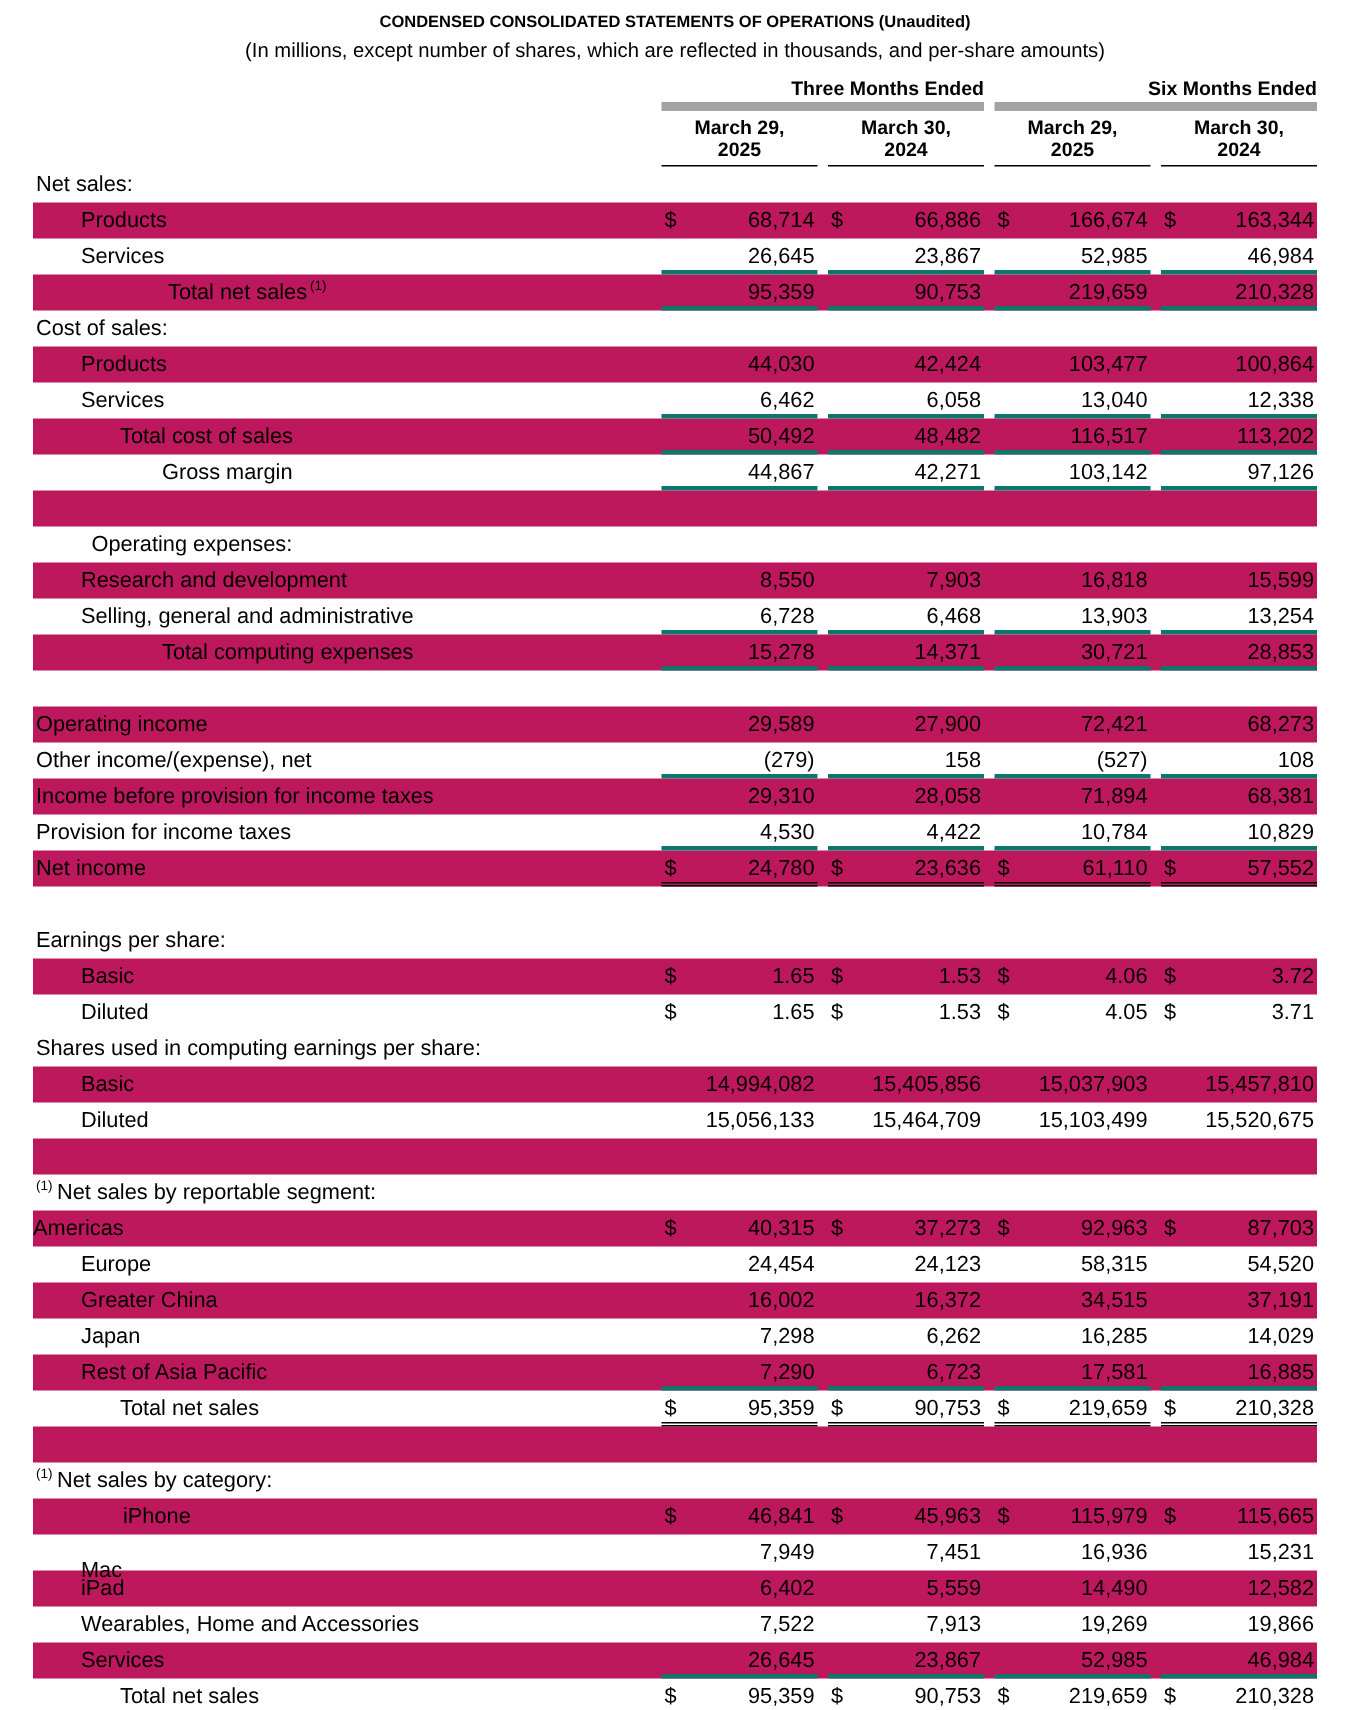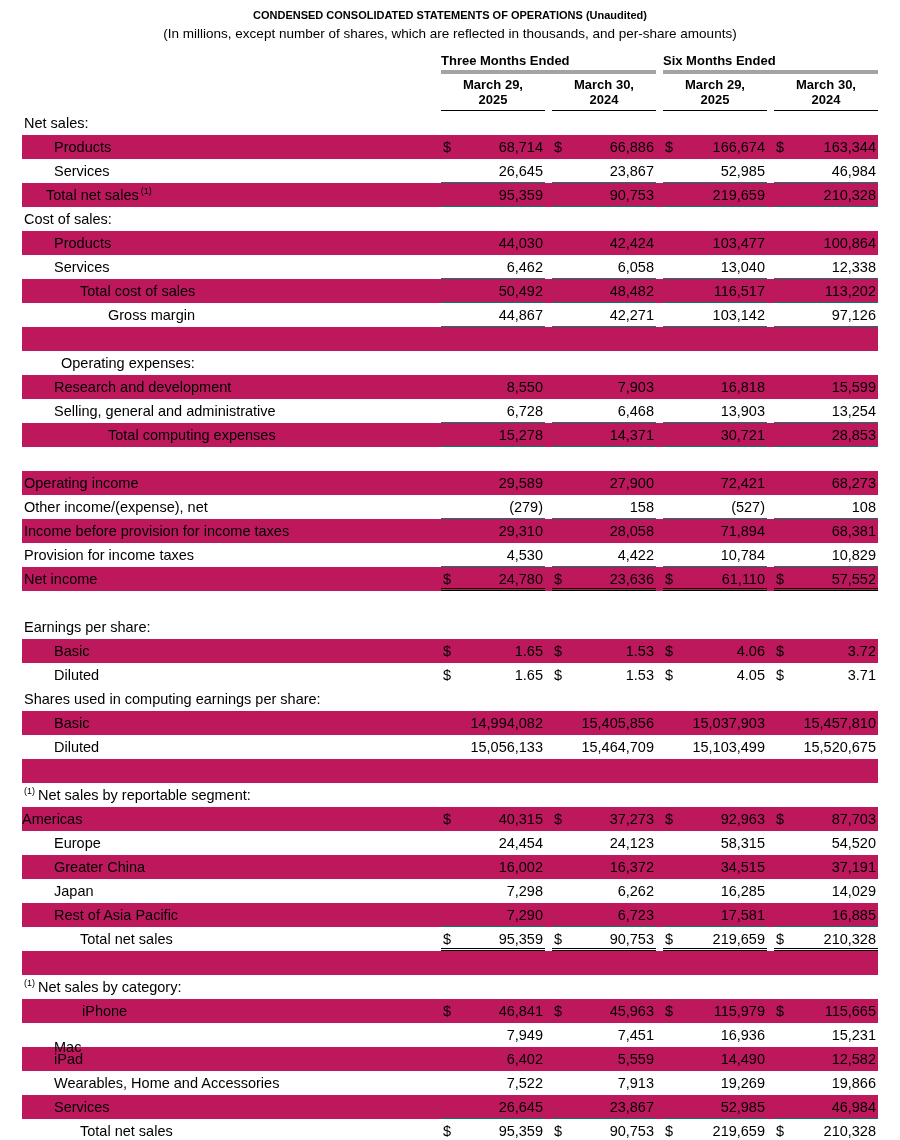--- a/index.html
+++ b/index.html
@@ -13,33 +13,33 @@
   .label-cell { flex: 1 1 auto; min-width: 0; box-sizing: border-box; white-space: nowrap; }
   .val-cell {
     width: 104px; flex: 0 0 104px; margin-left: 7px; box-sizing: border-box;
     display: flex; justify-content: space-between; align-items: baseline; padding: 0 2px;
   }
 
   
   .group-row { height: 22px; align-items: flex-end; font-weight: bold; font-size: 13px; }
   .group-cell {
     width: 215px; flex: 0 0 215px; margin-left: 7px; box-sizing: border-box;
-    text-align: left; border-bottom: 4px solid #a3a3a3; padding-bottom: 2px;
+    text-align: right; border-bottom: 6px solid #a3a3a3; padding-bottom: 2px;
   }
   .dates-row { height: 37px; font-weight: bold; font-size: 13px; }
   .date-cell {
     width: 104px; flex: 0 0 104px; margin-left: 7px; box-sizing: border-box;
     display: flex; flex-direction: column; justify-content: flex-end;
     text-align: center; line-height: 15px; border-bottom: 1px solid #000; padding-bottom: 3px;
   }
 
   
   .data-row { height: 24px; line-height: 24px; font-size: 14.5px; }
   .data-row.shaded { background: #be185d; }
-  .rule-single { border-bottom: 1px solid #0f766e; }
+  .rule-single { border-bottom: 3px solid #0f766e; }
   .rule-double { border-bottom: 3px double #000; }
   .num { text-align: right; }
   .dollar { text-align: left; }
   .sup { font-size: 9px; line-height: 0; }
   .sup:empty { display: none; }
   .sup-before { margin-right: 3px; }
   .sup-after { margin-left: 2px; }
 </style>
 </head>
 <body>
@@ -137,21 +137,21 @@
     <div class="val-cell rule-single">
       <span class="dollar"></span>
           <span class="num">52,985</span>
     </div>
     <div class="val-cell rule-single">
       <span class="dollar"></span>
           <span class="num">46,984</span>
     </div>
   </div>
       <div class="row data-row shaded">
-    <div class="label-cell" style="padding-left: 24px;">
+    <div class="label-cell" style="padding-left: 90px;">
       <span>Total net sales</span><sup class="sup sup-after">(1)</sup>
     </div>
     <div class="val-cell rule-single">
       <span class="dollar"></span>
           <span class="num">95,359</span>
     </div>
     <div class="val-cell rule-single">
       <span class="dollar"></span>
           <span class="num">90,753</span>
     </div>

